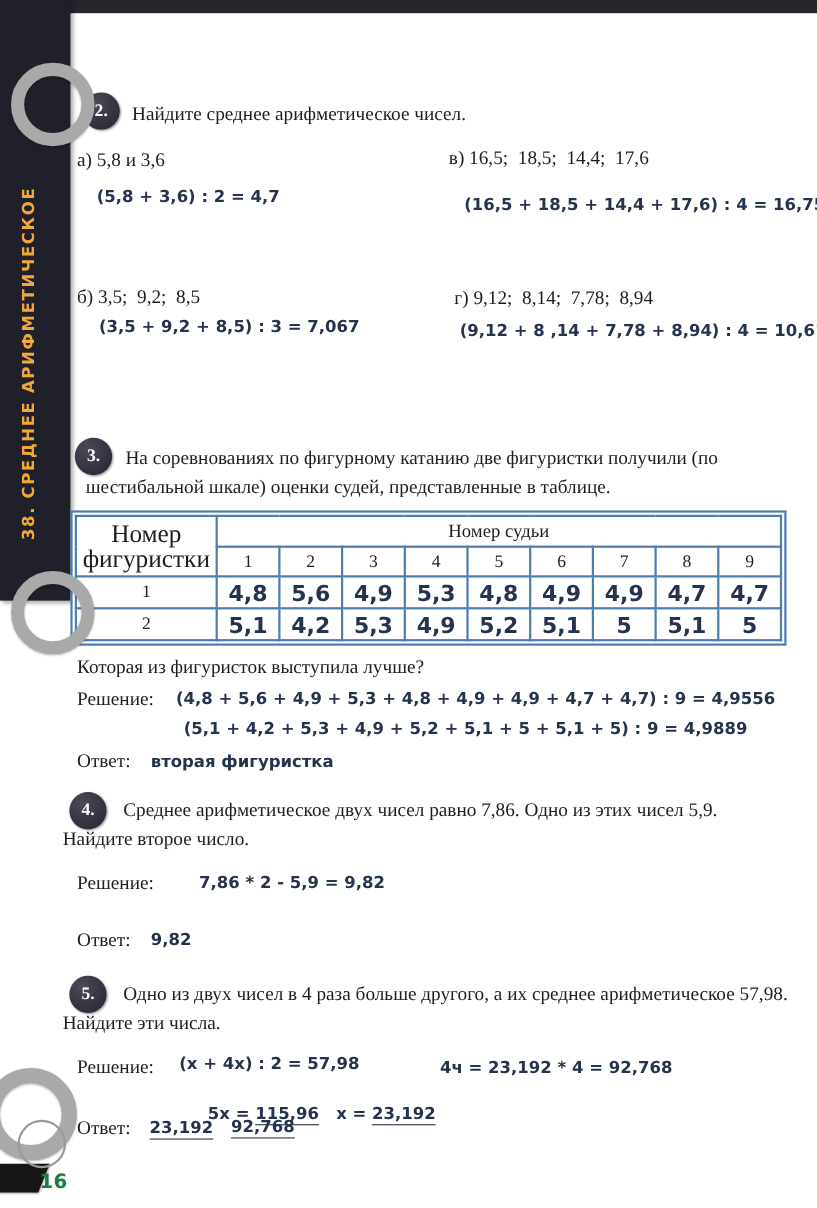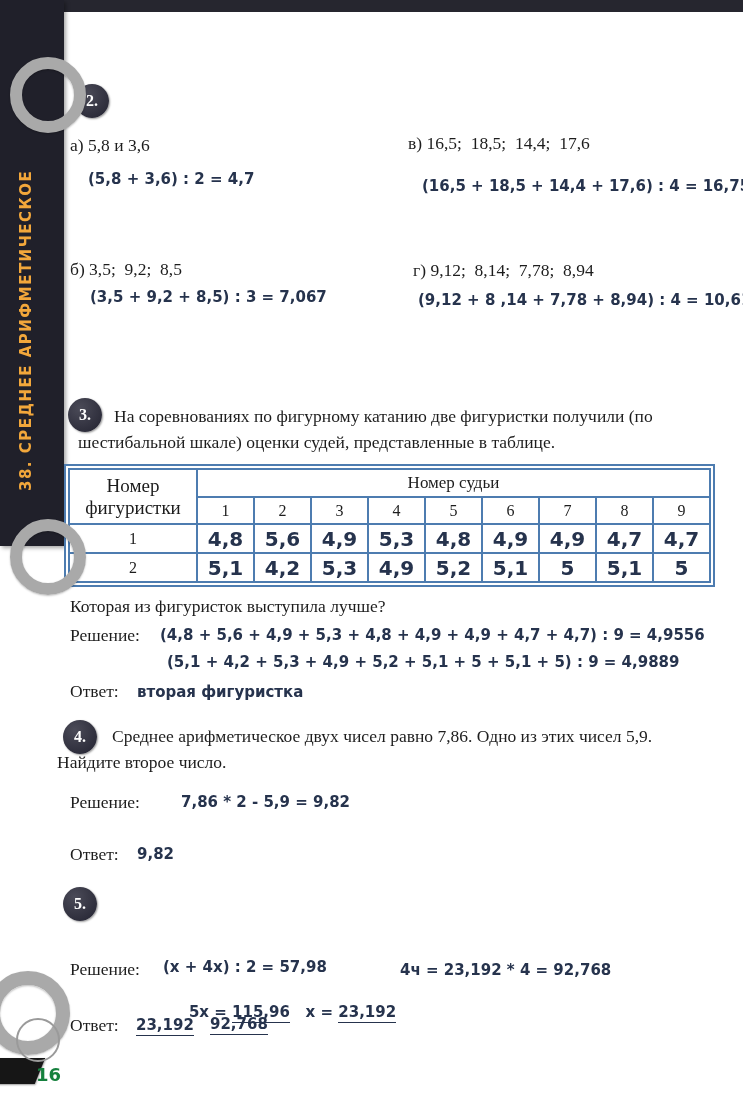--- a/index.html
+++ b/index.html
@@ -39,21 +39,21 @@
   .printed { font-family:"Liberation Serif", serif; font-size:17.5px; line-height:26px; color:#1d1d1d; }
   .given { white-space:pre;text-align:right; }
   .hw { font-family:"DejaVu Sans", sans-serif; font-weight:bold; font-size:15px;
         color:#26334d; white-space:pre; }
   .uline { border-bottom:1.5px solid #26334d; padding-bottom:1px; }
 
   
   .score-table { position:absolute; left:68px; top:468px; border-collapse:collapse; background:#fff;
                  box-shadow:0 0 0 2px #fff, 0 0 0 4px #4d7cb0; z-index:1; }
   .score-table td { border:2px solid #4d7cb0; text-align:center; vertical-align:middle; padding:0; }
-  .score-table .corner { width:126px; font-size:19px; line-height:22px; }
+  .score-table .corner { width:126px; font-size:23px; line-height:22px; }
   .score-table .group  { height:26px; font-size:17px;margin-left:24px; }
   .score-table .judge  { width:55px; height:25px; font-size:16px; }
   .score-table .skater { height:27px; font-size:16px; }
   .score-table .score  { font-family:"DejaVu Sans", sans-serif; font-weight:bold; font-size:20px; color:#26334d; }
 
   .page-tab { position:absolute; left:-8px; top:1058px; width:48px; height:26px;
               background:#161616; transform:skewX(-22deg); box-shadow:1px 1px 2px rgba(0,0,0,.4); }
   .page-number { position:absolute; left:36px; top:1064px; font-family:"DejaVu Sans", sans-serif;
                  font-weight:bold; font-size:18px; color:#15803d; }
 </style>
@@ -65,20 +65,21 @@
   <div class="top-bar"></div>
   <div class="sidebar"></div>
   <div class="sidebar-title">38. СРЕДНЕЕ АРИФМЕТИЧЕСКОЕ</div>
 
   <div class="ring ring1"></div>
   <div class="ring ring2"></div>
   <div class="ring ring3"></div>
   <div class="ring ring4"></div>
 
   <div class="pnum" style="left:75px; top:84px;">2.</div>
+  <div class="abs printed" style="left:120px; top:90px;">Найдите среднее арифметическое чисел.</div>
 
   <div class="abs printed given" style="left:70px; top:132px;">а) 5,8 и 3,6</div>
   <div class="abs hw" style="left:88px; top:170px;">(5,8 + 3,6) : 2 = 4,7</div>
 
   <div class="abs printed given" style="left:408px; top:130px;">в) 16,5;  18,5;  14,4;  17,6</div>
   <div class="abs hw" style="left:422px; top:177px;">(16,5 + 18,5 + 14,4 + 17,6) : 4 = 16,75</div>
 
   <div class="abs printed given" style="left:70px; top:256px;">б) 3,5;  9,2;  8,5</div>
   <div class="abs hw" style="left:90px; top:288px;">(3,5 + 9,2 + 8,5) : 3 = 7,067</div>
 
@@ -140,20 +141,21 @@
   <div class="abs hw" style="left:137px; top:683px;">вторая фигуристка</div>
 
   <div class="pnum" style="left:63px; top:720px;">4.</div>
   <div class="abs printed" style="left:57px; top:723px; width:648px; text-indent:55px;">Среднее арифметическое двух чисел равно 7,86. Одно из этих чисел 5,9. Найдите второе число.</div>
   <div class="abs printed" style="left:70px; top:789px;">Решение:</div>
   <div class="abs hw" style="left:181px; top:793px;">7,86 * 2 - 5,9 = 9,82</div>
   <div class="abs printed" style="left:70px; top:841px;">Ответ:</div>
   <div class="abs hw" style="left:137px; top:845px;">9,82</div>
 
   <div class="pnum" style="left:63px; top:887px;">5.</div>
+  <div class="abs printed" style="left:57px; top:890px; width:665px; text-indent:55px;">Одно из двух чисел в 4 раза больше другого, а их среднее арифметическое 57,98. Найдите эти числа.</div>
   <div class="abs printed" style="left:70px; top:956px;">Решение:</div>
   <div class="abs hw" style="left:163px; top:958px;">(x + 4x) : 2 = 57,98</div>
   <div class="abs hw" style="left:400px; top:961px;">4ч = 23,192 * 4 = 92,768</div>
   <div class="abs hw" style="left:168px; top:985px;">
     <span>5x = </span><span class="uline">115,96</span><span>   x = </span><span class="uline">23,192</span>
   </div>
   <div class="abs printed" style="left:70px; top:1012px;">Ответ:</div>
   <div class="abs hw uline" style="left:136px; top:1016px;">23,192</div>
   <div class="abs hw uline" style="left:210px; top:1015px;">92,768</div>
 

